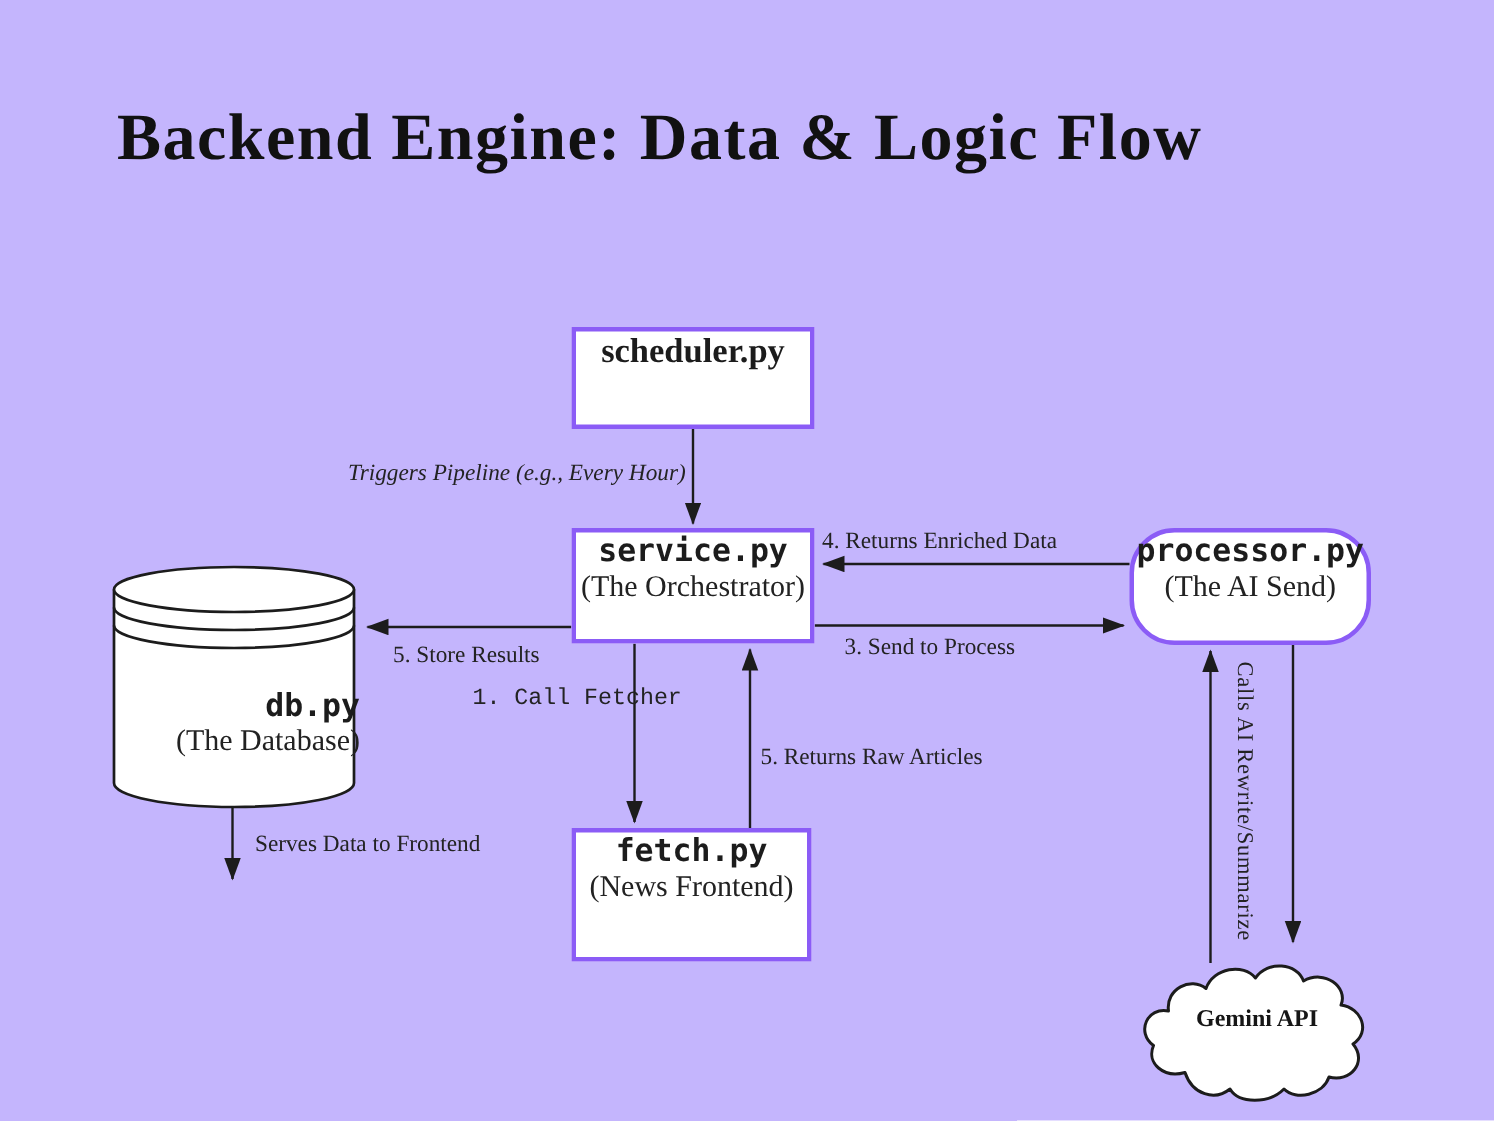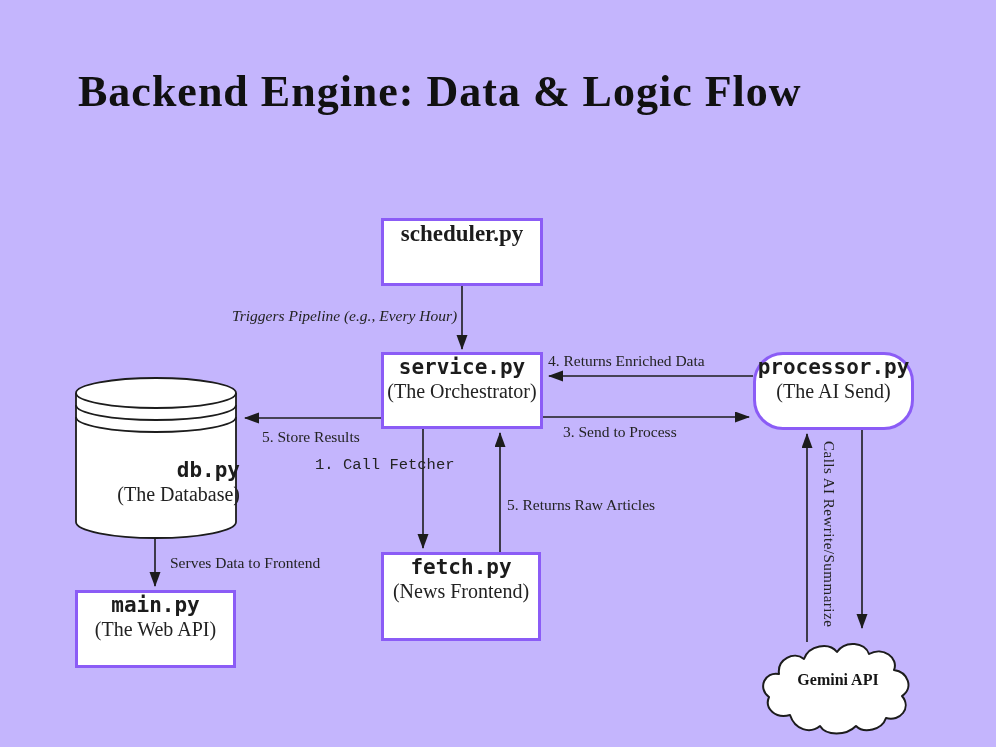--- a/index.html
+++ b/index.html
@@ -70,24 +70,20 @@
   <div class="node" style="left:753px;top:352px;width:161px;height:78px;border-radius:30px;">
     <span class="code">processor.py</span>
     <span class="sub">(The AI Send)</span>
   </div>
 
   <div class="node" style="left:381px;top:552px;width:160px;height:89px;">
     <span class="code">fetch.py</span>
     <span class="sub">(News Frontend)</span>
   </div>
 
-  <div class="node" style="left:75px;top:590px;width:161px;height:78px;">
-    <span class="code">main.py</span>
-    <span class="sub">(The Web API)</span>
-  </div>
 
   <div class="db-text">
     <div class="code">db.py</div>
     <div class="sub">(The Database)</div>
   </div>
 
   <div class="cloud-label">Gemini API</div>
 
   <div class="edge-label" style="left:232px;top:307px;font-style:italic;">Triggers Pipeline (e.g., Every Hour)</div>
   <div class="edge-label" style="left:548px;top:352px;">4. Returns Enriched Data</div>

